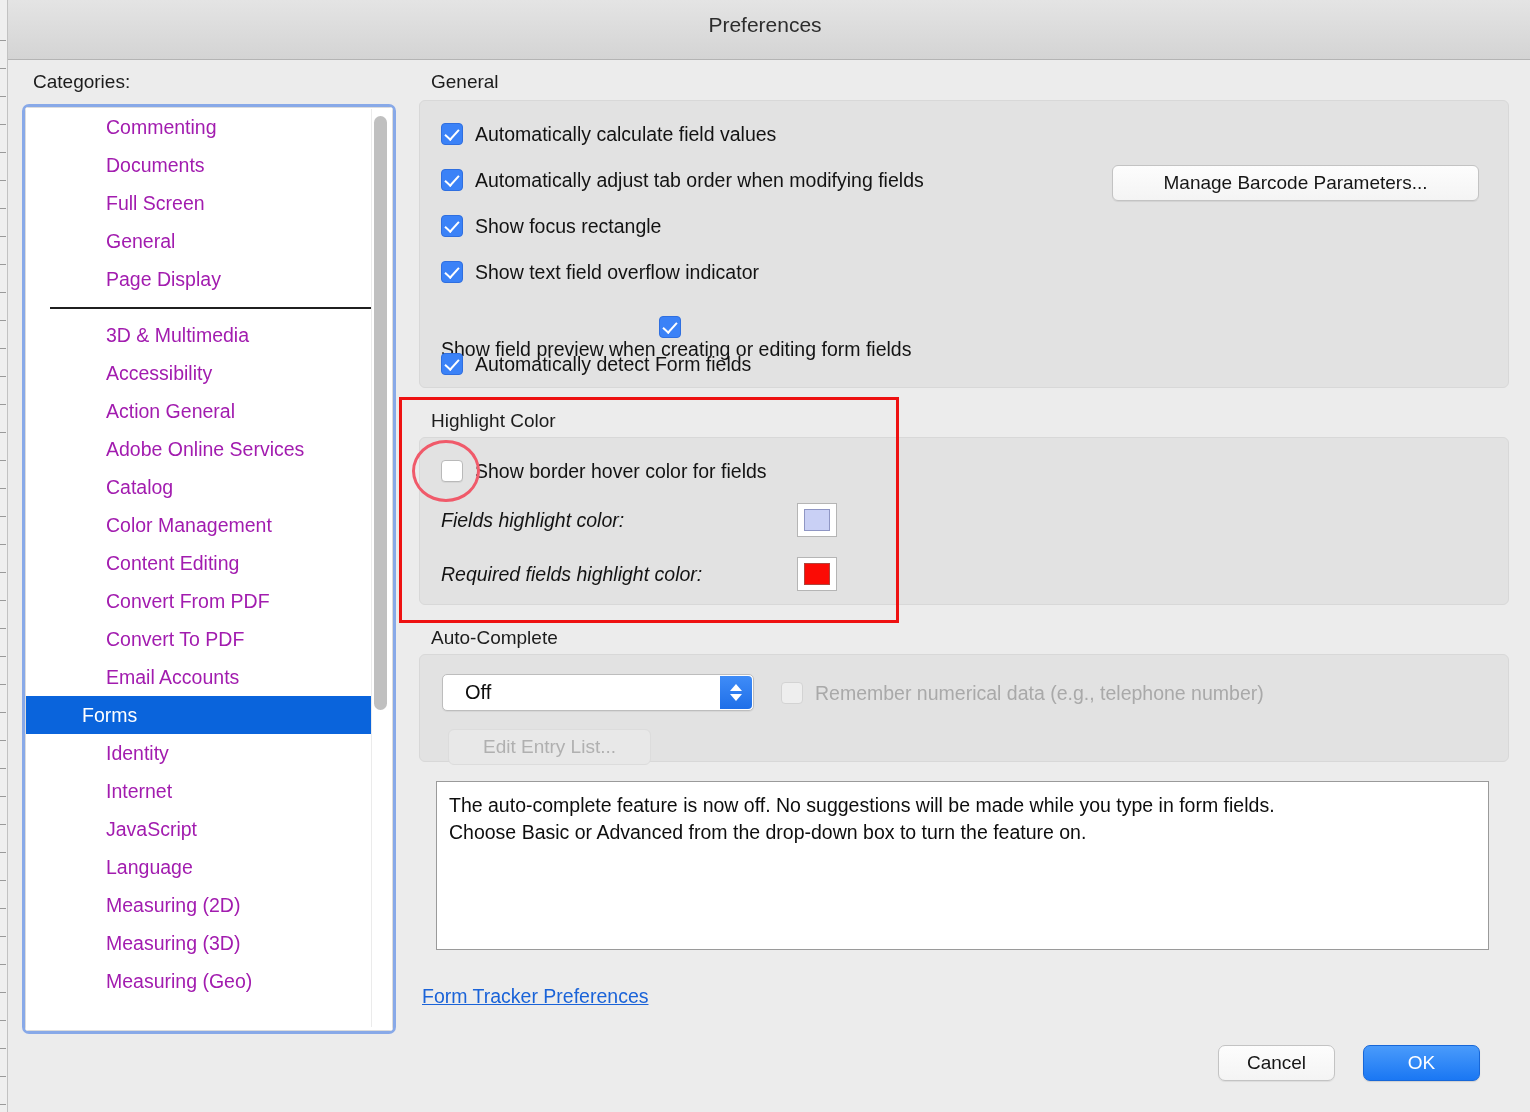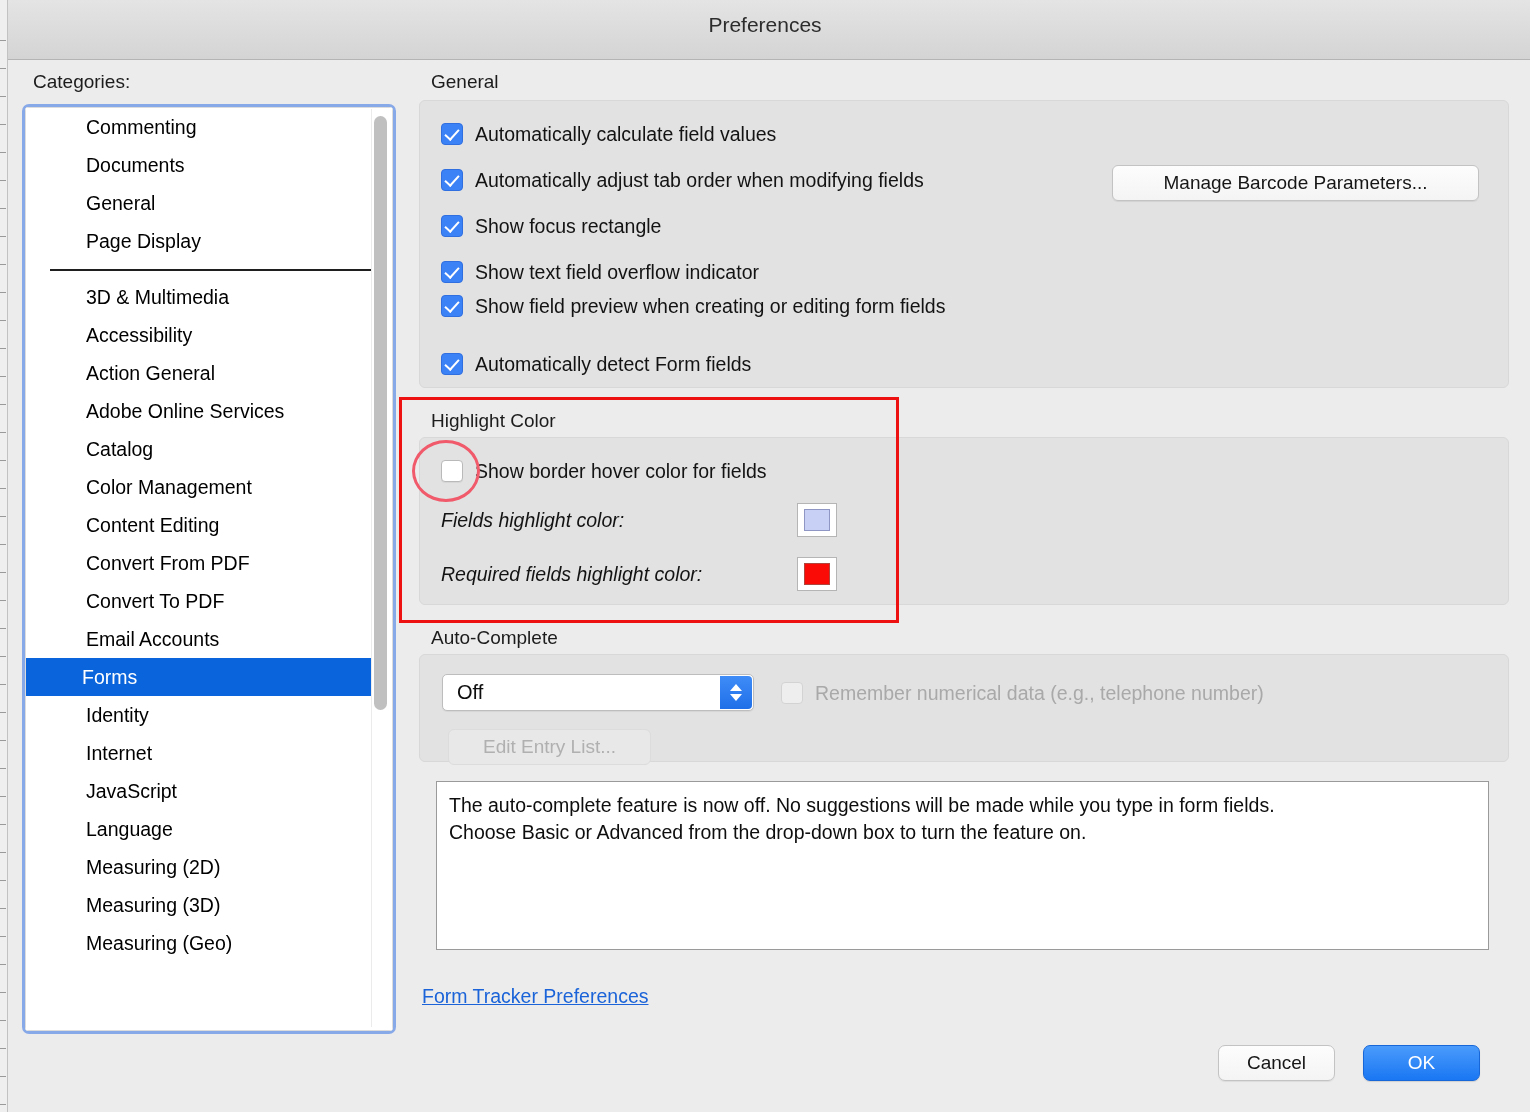--- a/index.html
+++ b/index.html
@@ -88,23 +88,23 @@
     width: 368px; height: 924px;
     background: #fff;
     border: 1px solid #dcdcdc;
     box-sizing: border-box;
     overflow: hidden;
   }
   .cat-item {
     position: relative;
     height: 38px;
     line-height: 38px;
-    padding-left: 60px;
+    padding-left: 80px;
     font-size: 19.5px;
-    color: #000000;
+    color: #a21caf;
     white-space: nowrap;
     box-sizing: border-box;
   }
   .cat-item.selected {
     background: #0a64dc;
     color: #ffffff;
     margin-left: -2px;
     padding-left: 58px;
     width: 358px;
   }
@@ -267,21 +267,21 @@
     border: 1px solid #bdbdbd;
     border-radius: 5px;
     box-sizing: border-box;
     display: flex;
     align-items: center;
     box-shadow: 0 1px 1px rgba(0,0,0,0.06);
   }
   #ac-select .val {
     font-size: 20px;
     color: #0e0e0e;
-    padding-left: 14px;
+    padding-left: 22px;
   }
   #ac-select .stepper {
     position: absolute;
     right: 1px; top: 1px;
     width: 32px; height: 33px;
     background: linear-gradient(to bottom,#3f8cf8,#1f6fe8);
     border-radius: 0 4px 4px 0;
     display: flex;
     flex-direction: column;
     align-items: center;
@@ -421,20 +421,21 @@
   <div id="titlebar">
     <div class="title">Preferences</div>
   </div>
 
   <div class="categories-label">Categories:</div>
 
   <div id="category-list-frame">
     <div id="category-list">
         <div class="cat-item"><span>Commenting</span></div>
         <div class="cat-item"><span>Documents</span></div>
+        <div class="cat-item"><span>Full Screen</span></div>
         <div class="cat-item"><span>General</span></div>
         <div class="cat-item"><span>Page Display</span></div>
         <div class="cat-sep"></div>
         <div class="cat-item"><span>3D &amp; Multimedia</span></div>
         <div class="cat-item"><span>Accessibility</span></div>
         <div class="cat-item"><span>Action General</span></div>
         <div class="cat-item"><span>Adobe Online Services</span></div>
         <div class="cat-item"><span>Catalog</span></div>
         <div class="cat-item"><span>Color Management</span></div>
         <div class="cat-item"><span>Content Editing</span></div>
@@ -467,21 +468,21 @@
         <span class="chk-label">Automatically adjust tab order when modifying fields</span>
       </div>
       <div class="chk-row" style="left: 433px; top: 212px;">
         <span class="checkbox on"></span>
         <span class="chk-label">Show focus rectangle</span>
       </div>
       <div class="chk-row" style="left: 433px; top: 258px; text-align: center;">
         <span class="checkbox on"></span>
         <span class="chk-label">Show text field overflow indicator</span>
       </div>
-      <div class="chk-row" style="left: 433px; top: 292px;">
+      <div class="chk-row" style="left: 433px; top: 316px; flex-direction: column;">
         <span class="checkbox on"></span>
         <span class="chk-label">Show field preview when creating or editing form fields</span>
       </div>
       <div class="chk-row" style="left: 433px; top: 350px;">
         <span class="checkbox on"></span>
         <span class="chk-label">Automatically detect Form fields</span>
       </div>
     </div>
 
   <div class="push-btn" id="barcode-btn" style="left:1104px; top:165px; width:367px; height:36px;">Manage Barcode Parameters...</div>

